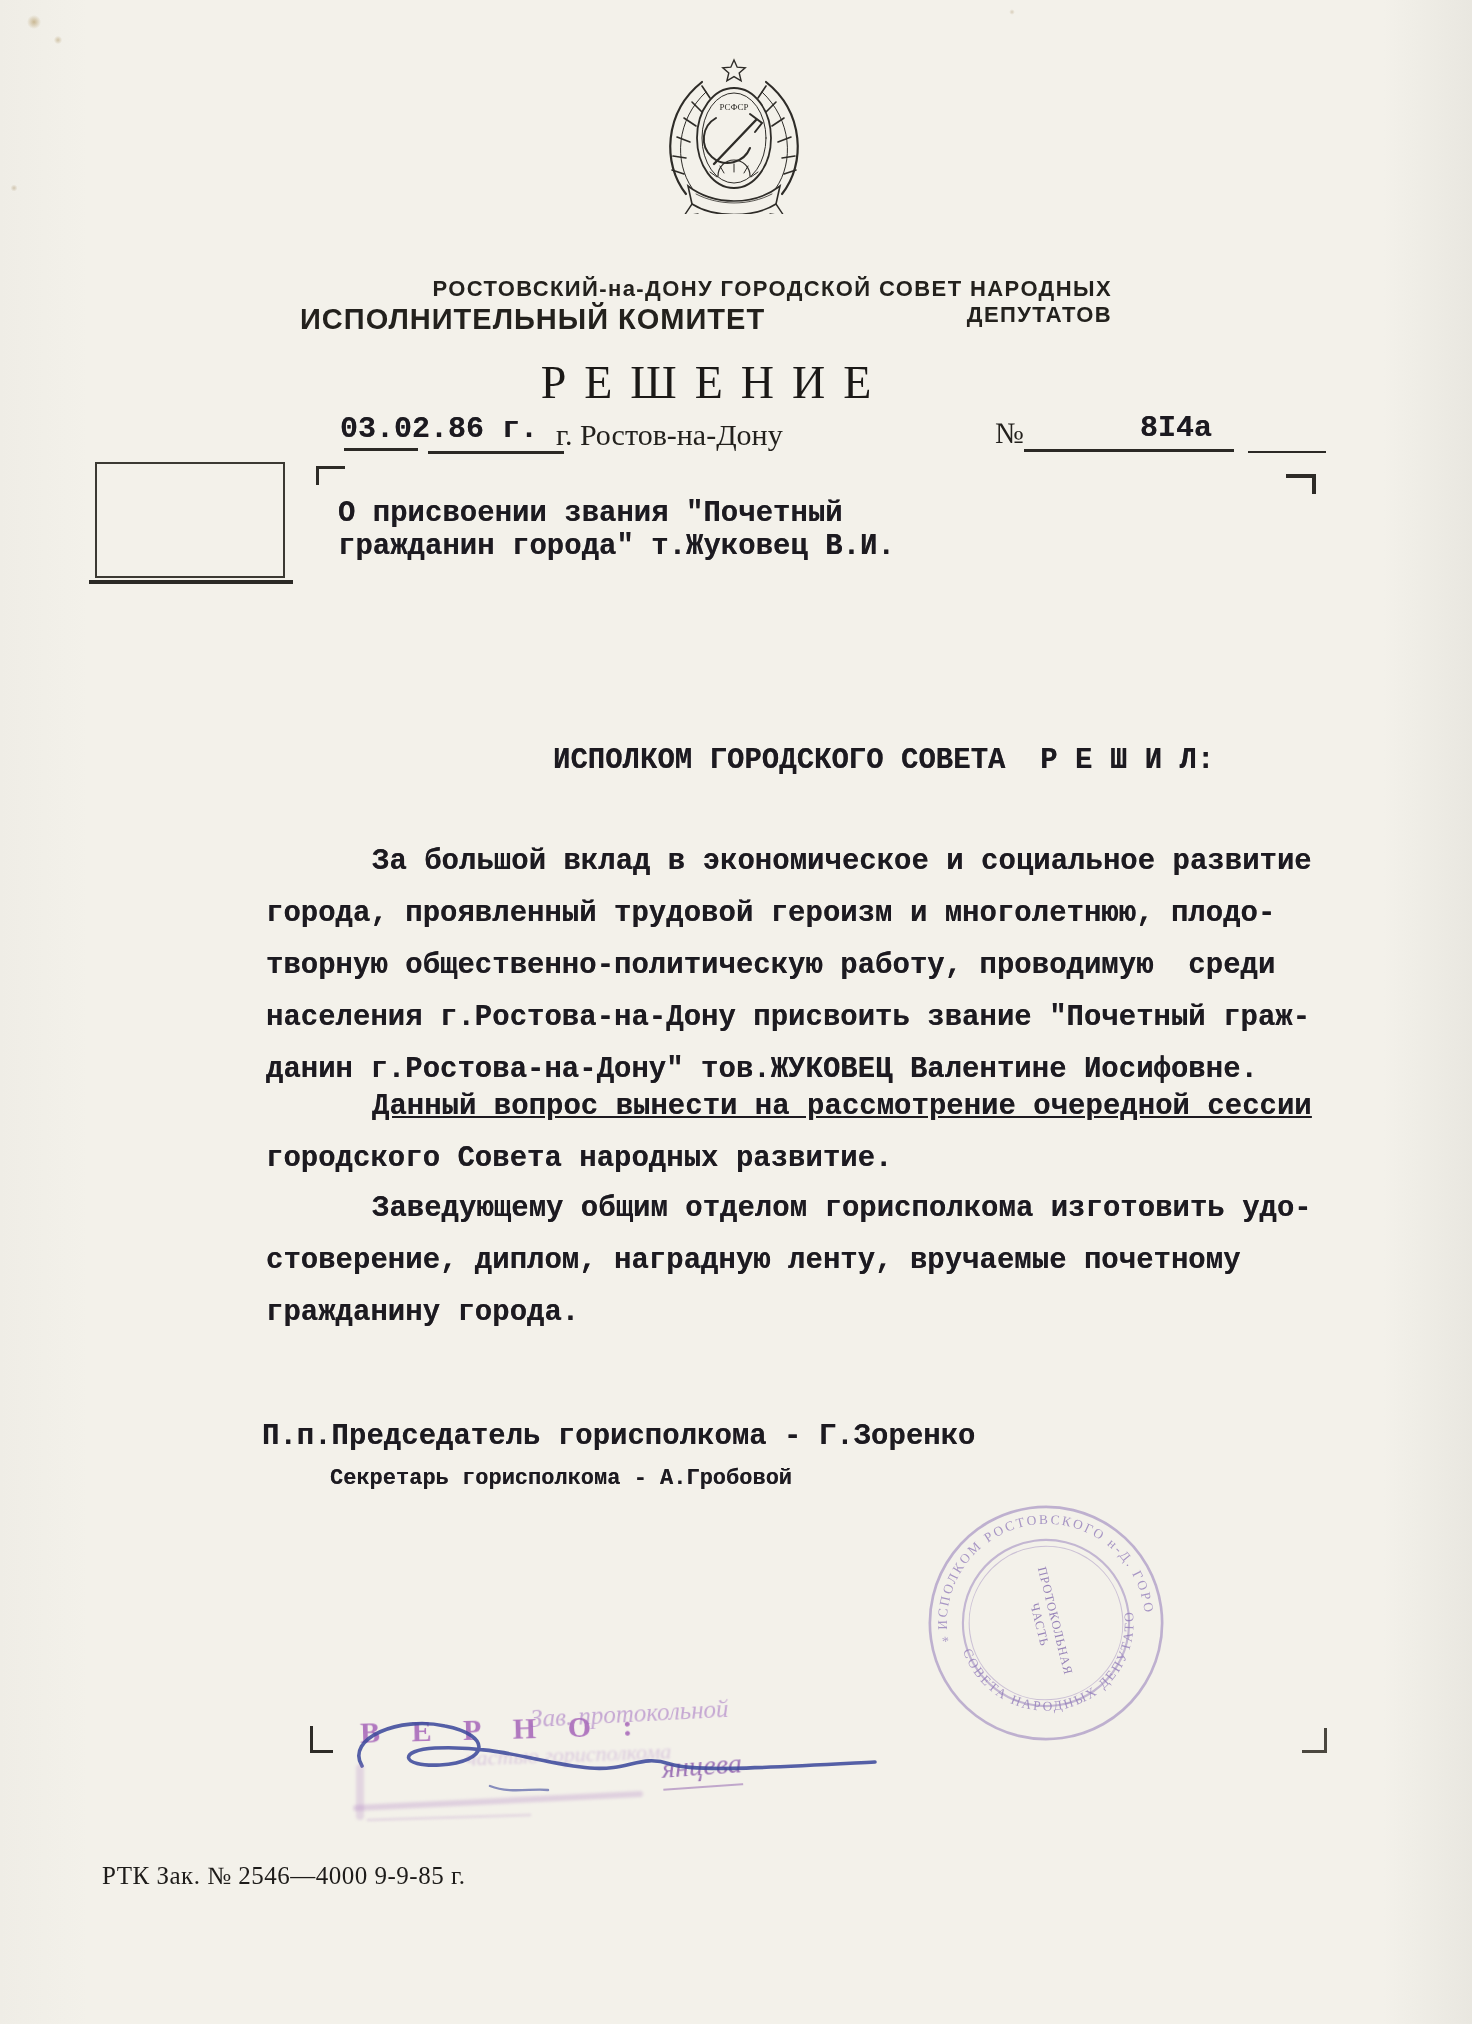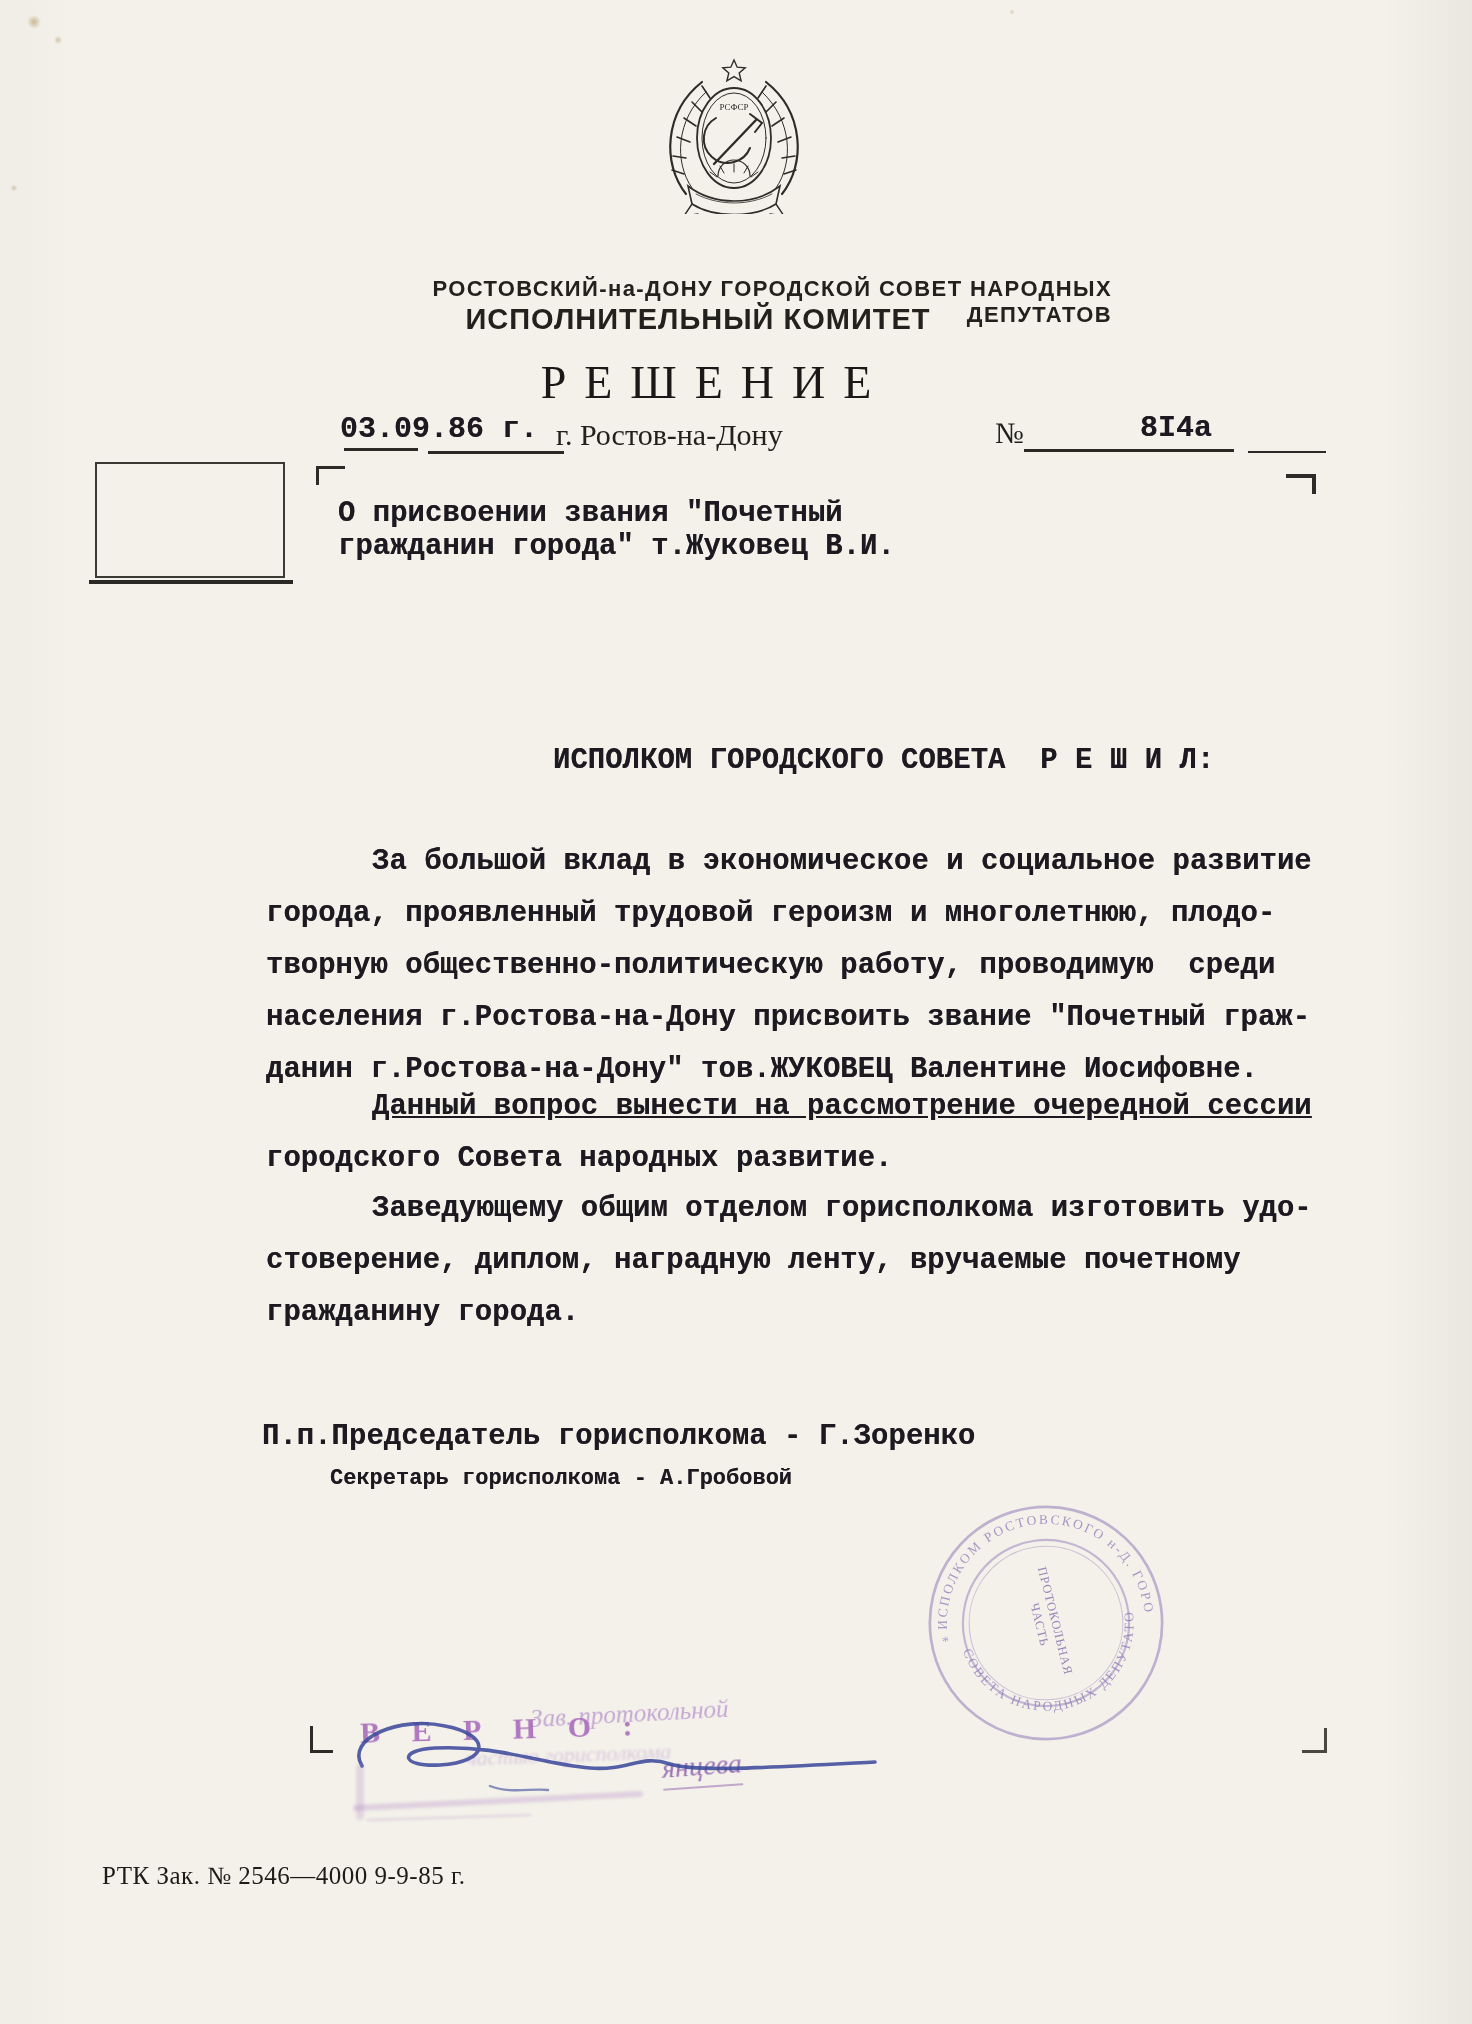--- a/index.html
+++ b/index.html
@@ -54,24 +54,24 @@
       <path d="M140 120 l12 -4 M138 104 l13 -2 M134 88 l13 -5 M128 72 l12 -8 M122 58 l10 -10 M114 44 l8 -12" stroke-width="1.6"></path>
 
       <path d="M44 132 C70 152 110 152 136 132 L132 150 C110 164 70 164 48 150 Z" stroke-width="1.6"></path>
       <path d="M52 140 C75 152 105 152 128 140" stroke-width=".8"></path>
       <path d="M48 150 l-8 12 14 -2 M132 150 l8 12 -14 -2" stroke-width="1.4"></path>
     </g>
     <text x="90" y="56" text-anchor="middle" font-size="9" fill="#2e2c28" font-family="Liberation Serif, DejaVu Serif, serif">РСФСР</text>
   </svg>
 
   <div class="abs sans" style="left:300px;top:276px;width:812px;text-align:right;font-size:22px;letter-spacing:1.4px;">РОСТОВСКИЙ-на-ДОНУ  ГОРОДСКОЙ  СОВЕТ  НАРОДНЫХ  ДЕПУТАТОВ</div>
-  <div class="abs sans" style="left:292px;top:303px;width:812px;text-align:center;font-size:29px;letter-spacing:1px;">ИСПОЛНИТЕЛЬНЫЙ КОМИТЕТ</div>
+  <div class="abs sans" style="left:300px;top:303px;width:812px;text-align:left;font-size:29px;letter-spacing:1px;">ИСПОЛНИТЕЛЬНЫЙ КОМИТЕТ</div>
   <div class="abs serif" style="left:300px;top:356px;width:812px;text-align:center;font-size:46px;letter-spacing:18px;text-indent:18px;color:#1b1917;">РЕШЕНИЕ</div>
 
-  <div class="abs mono" style="left:340px;top:412px;font-size:30px;">03.09.86 г.</div>
+  <div class="abs mono" style="left:340px;top:412px;font-size:30px;">03.02.86 г.</div>
   <div class="abs rule" style="left:344px;top:448px;width:74px;height:3px;"></div>
   <div class="abs rule" style="left:428px;top:451px;width:136px;height:3px;"></div>
   <div class="abs serif" style="left:556px;top:418px;font-size:30px;">г. Ростов-на-Дону</div>
   <div class="abs serif" style="left:995px;top:416px;font-size:30px;">№</div>
   <div class="abs mono" style="left:1140px;top:411px;font-size:30px;">8I4а</div>
   <div class="abs rule" style="left:1024px;top:449px;width:210px;height:3px;"></div>
   <div class="abs rule" style="left:1248px;top:451px;width:78px;height:2px;"></div>
 
   <div class="abs" style="left:95px;top:462px;width:186px;height:112px;border:2px solid #3b3933;"></div>
   <div class="abs rule" style="left:89px;top:580px;width:204px;height:4px;"></div>

